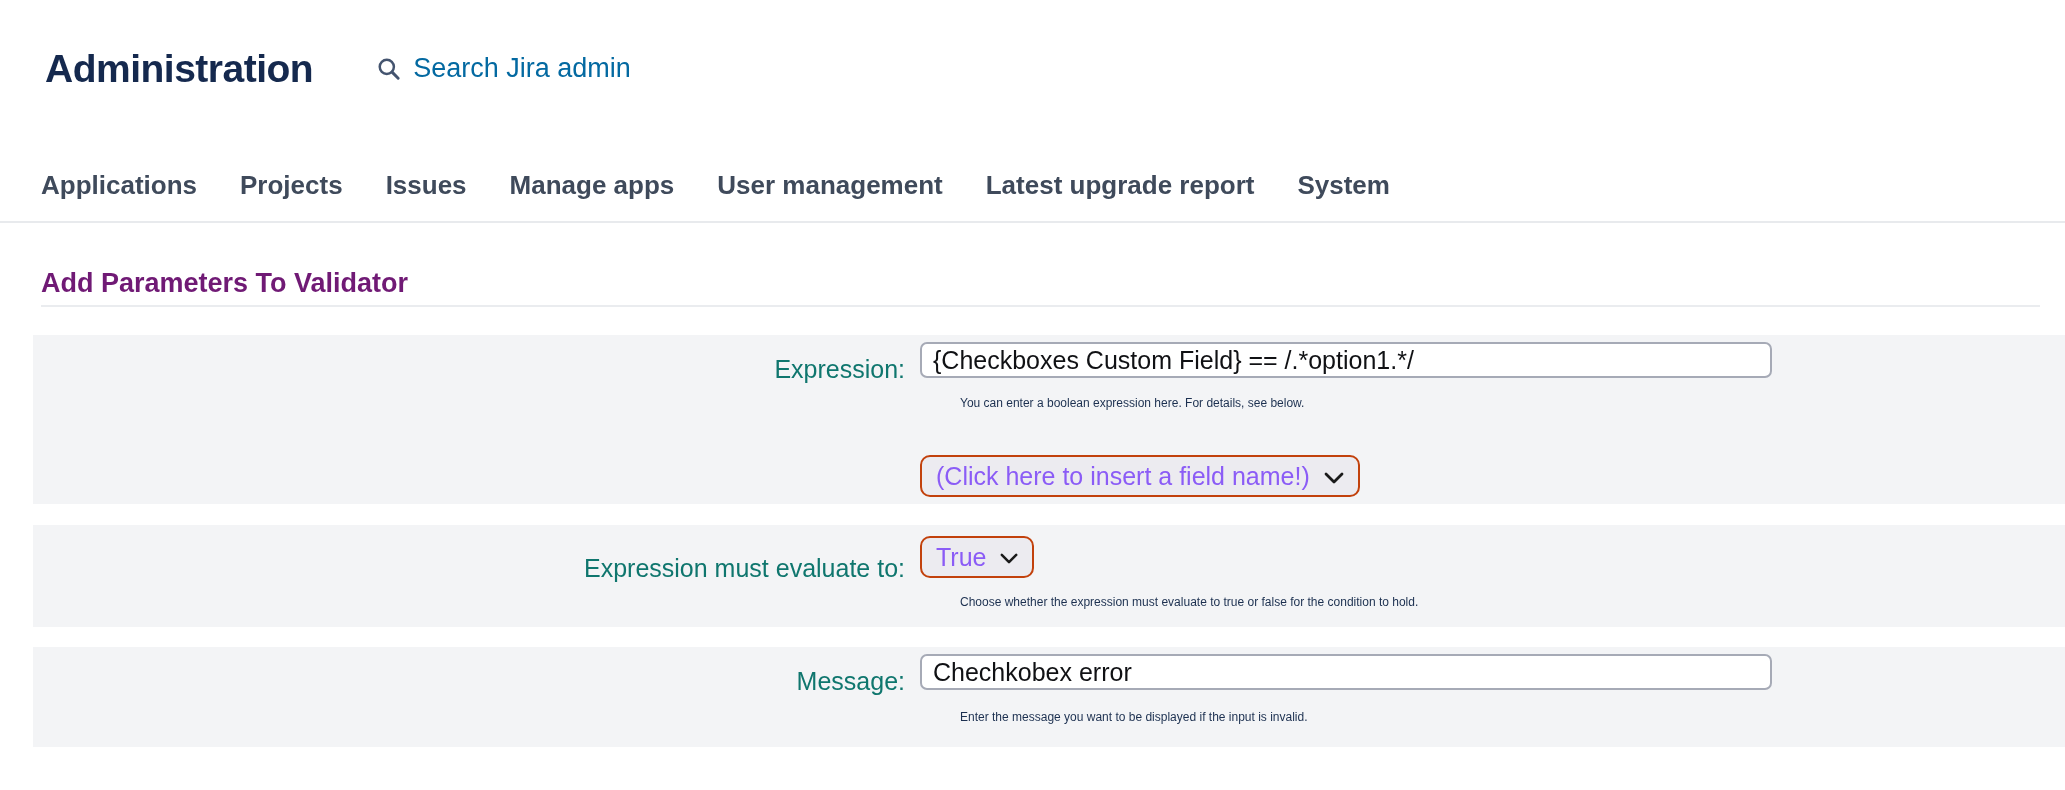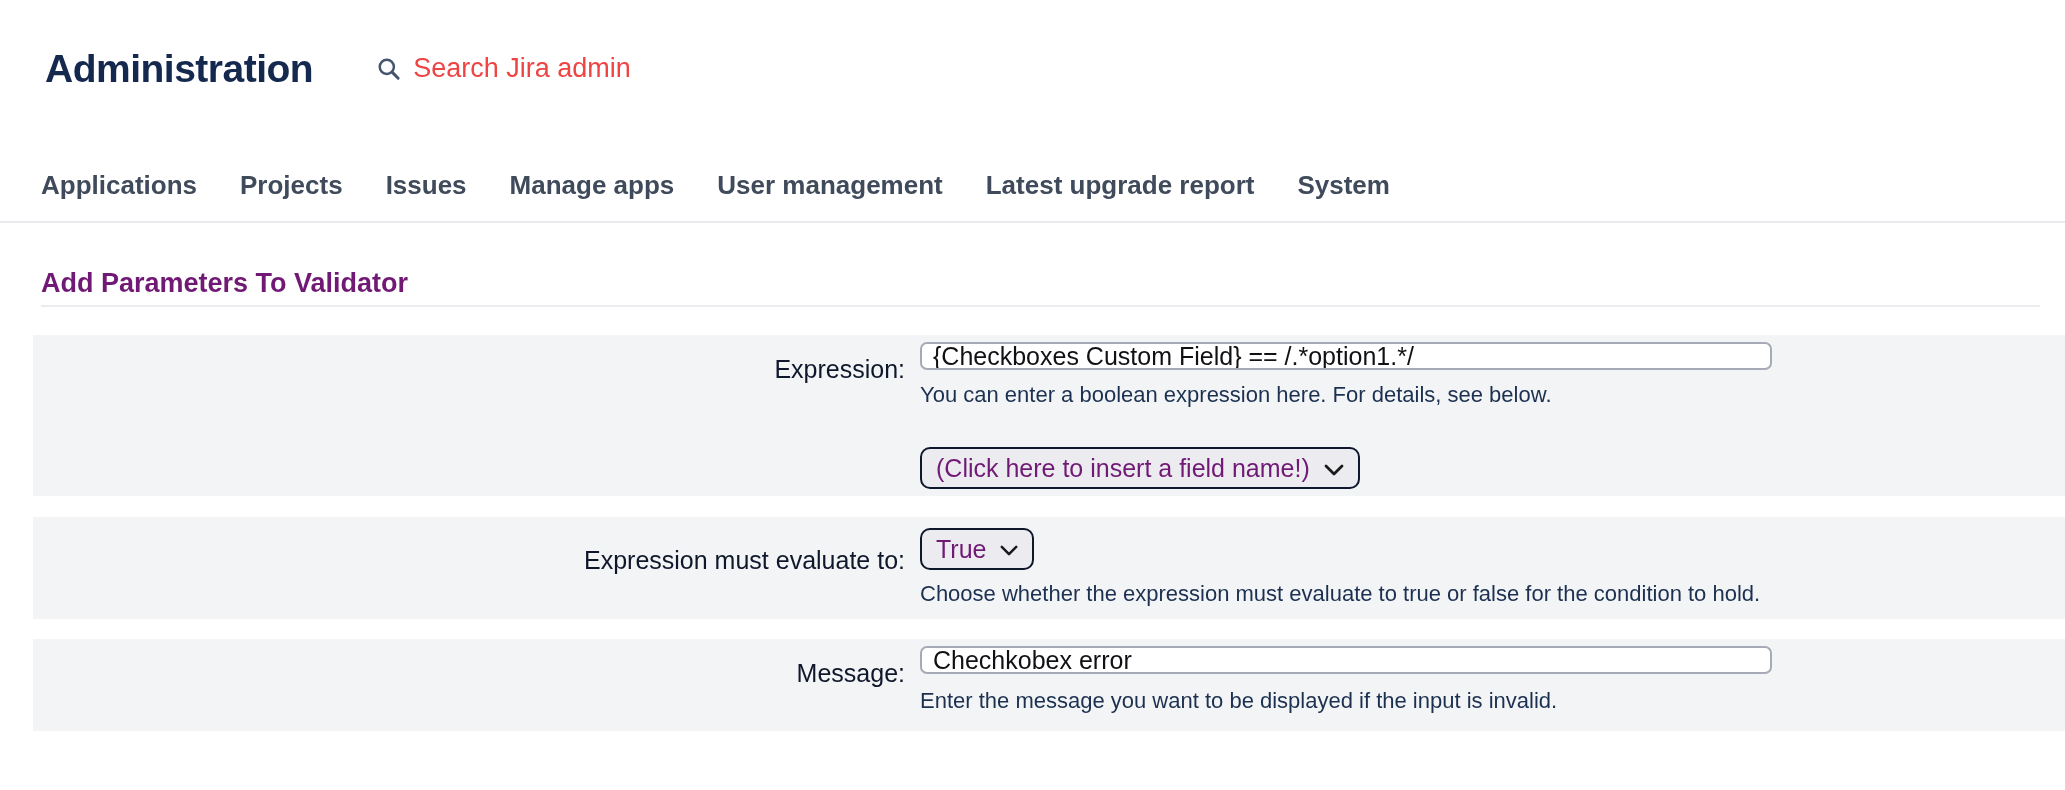--- a/index.html
+++ b/index.html
@@ -6,52 +6,52 @@
   html, body { margin: 0; padding: 0; }
   body {
     width: 2065px; height: 790px; overflow: hidden;
     background: #ffffff;
     font-family: "Liberation Sans", sans-serif;
     color: #15294e;
   }
   
   .topbar { display: flex; align-items: center; padding: 44px 0 0 45px; }
   .admin-title { margin: 0; font-size: 39px; line-height: 49px; font-weight: 700; color: #15294e; letter-spacing: -0.5px; }
-  .search { display: flex; align-items: center; gap: 11px; margin-left: 62px; color: #ef4444; font-size: 27px; cursor: pointer; }
+  .search { display: flex; align-items: center; gap: 11px; margin-left: 62px; color: #0369a1; font-size: 27px; cursor: pointer; }
   .search-icon { display: inline-flex; }
   
   .nav { display: flex; gap: 43px; margin-top: 76px; padding: 0 0 20px 41px; border-bottom: 2px solid #e8eaed; }
   .nav a { font-size: 26px; line-height: 32px; color: #3f4a5b; text-decoration: none; cursor: pointer; font-weight: bold; }
   
   .page-title { margin: 44px 25px 0 41px; padding-bottom: 6px; border-bottom: 2px solid #eaecef; font-size: 27px; line-height: 32px; font-weight: 700; color: #701a75; }
   .page-desc { margin: 24px 0 0 41px; font-size: 25px; line-height: 30px; color: #15294e; }
   
   .form { margin-top: 28px; }
   .row { display: flex; background: #f3f4f6; margin-left: 33px; }
   .row-gap1 { margin-top: 21px; }
   .row-gap2 { margin-top: 20px; }
-  .label-col { flex: 0 0 872px; text-align: right; font-size: 25px; line-height: 30px; color: #0f172a; }
+  .label-col { flex: 0 0 872px; text-align: right; font-size: 25px; line-height: 30px; color: #0f766e; }
   .field-col { margin-left: 15px; flex: 1; }
   .row-expression { padding: 7px 0; }
   .row-expression .label-col { padding-top: 12px; }
   .row-evaluate { padding: 11px 0 13px 0; }
   .row-evaluate .label-col { padding-top: 17px; }
   .row-message { padding: 7px 0 18px 0; }
   .row-message .label-col { padding-top: 12px; }
   .text-input {
-    width: 852px; height: 28px; border: 2px solid #a6aab6; border-radius: 7px;
+    width: 852px; height: 36px; border: 2px solid #a6aab6; border-radius: 7px;
     padding: 0 11px; font-family: inherit; font-size: 25px; color: #101114; background: #ffffff;
     outline: none; display: block;
   }
-  .help { margin-top: 13px; font-size: 22px; line-height: 24px; color: #1c3050; }
+  .help { margin-top: 13px; font-size: 12px; line-height: 24px; color: #1c3050; margin-left: 40px; }
   .select {
     display: inline-flex; align-items: center; gap: 14px;
     height: 42px; padding: 0 14px;
-    background: #ecebf0; border: 2px solid #0f172a; border-radius: 10px;
-    font-size: 25px; color: #701a75; cursor: pointer; user-select: none; white-space: nowrap;
+    background: #ecebf0; border: 2px solid #c2410c; border-radius: 10px;
+    font-size: 25px; color: #8b5cf6; cursor: pointer; user-select: none; white-space: nowrap;
   }
   .picker { margin-top: 40px; }
   .row-evaluate .help { margin-top: 12px; }
   .row-message .help { margin-top: 15px; }
   .chevron { display: inline-flex; margin-top: 3px; }
 </style>
 </head>
 <body>
 
 <div class="page">

